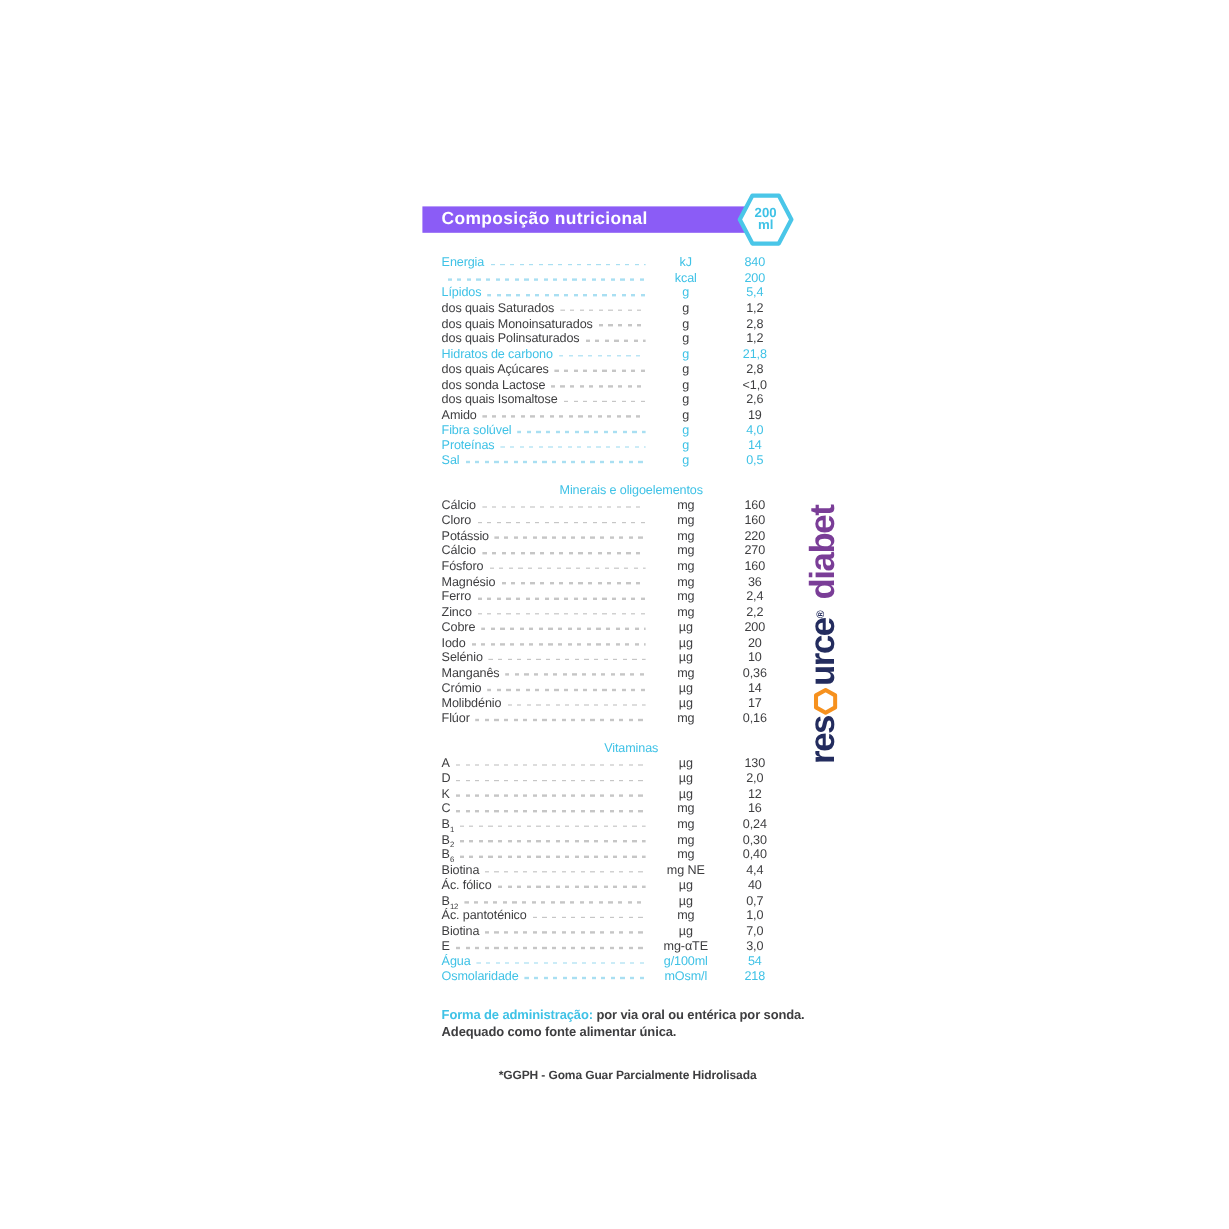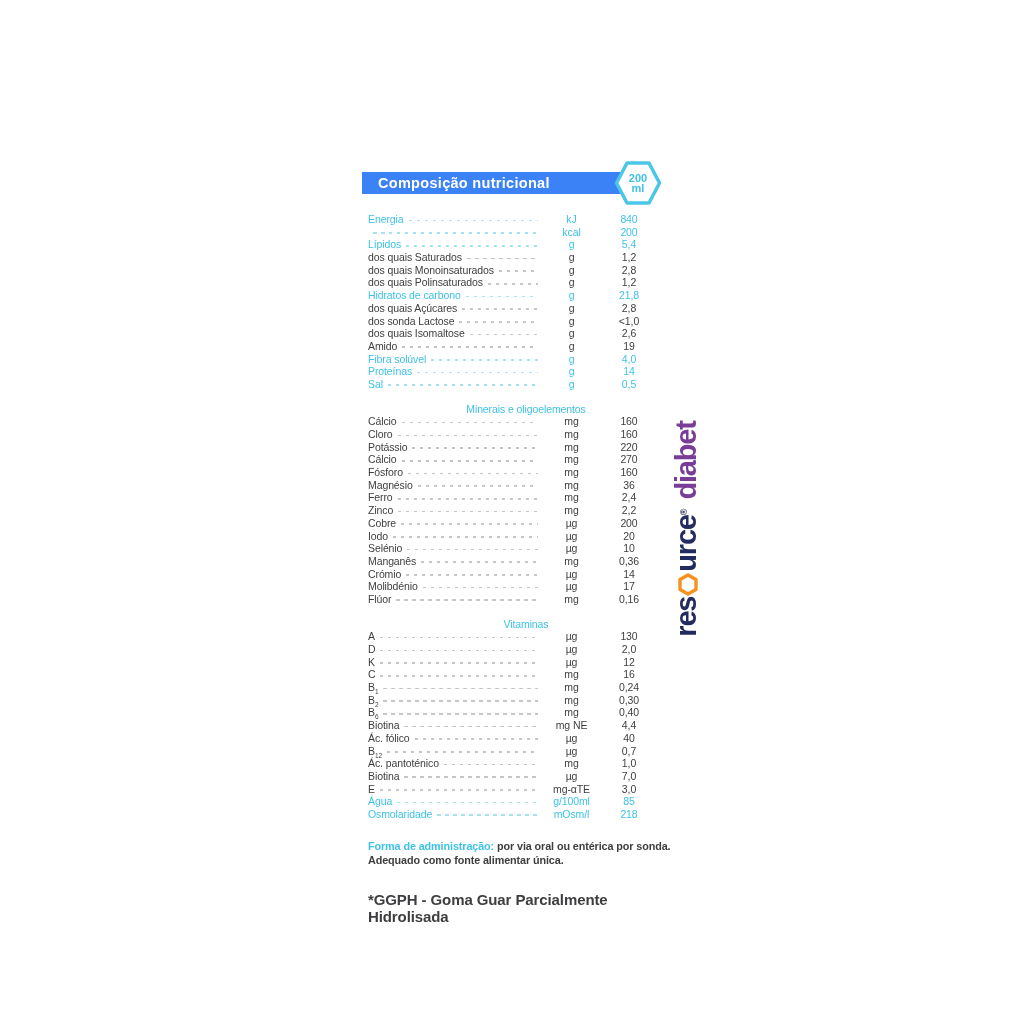--- a/index.html
+++ b/index.html
@@ -1,21 +1,21 @@
 <!DOCTYPE html>
 <html><head>
 <meta charset="utf-8">
 <style>
   * { margin:0; padding:0; box-sizing:border-box; }
   html,body { background:#ffffff; }
   body { font-family:"Liberation Sans", sans-serif; }
   .sheet { position:relative; width:1024px; height:1024px; background:#ffffff; overflow:hidden; }
 
   
-  .header-bar { position:absolute; left:362px; top:172px; width:272px; height:22px; background:#3b82f6; }
+  .header-bar { position:absolute; left:352px; top:172px; width:272px; height:22px; background:#8b5cf6; }
   .header-title { padding-left:16px; color:#ffffff; font-weight:bold; font-size:14.5px; line-height:22px; letter-spacing:0.3px; }
 
   
   .badge { position:absolute; left:614px; top:160px; width:48px; height:46px; }
   .badge svg { position:absolute; left:0; top:0; }
   .badge-text { position:absolute; left:0; top:0; width:48px; height:46px; display:flex; flex-direction:column; align-items:center; justify-content:center; color:#3fc2e6; font-weight:bold; font-size:11px; line-height:10.5px; }
 
   
   .table { position:absolute; left:368px; top:213px; width:292px; font-size:10.5px; color:#3e3e40; letter-spacing:-0.1px;text-align:center; }
   .section:not(:first-child) { margin-top:12px; }
@@ -27,21 +27,21 @@
     background:repeating-linear-gradient(90deg,#c6c6c6 0 3.5px, transparent 3.5px 8px); }
   .row .leader.hidden { background:none; }
   .row .unit { width:53px; flex:none; white-space:nowrap; }
   .row .val { width:62px; flex:none; white-space:nowrap; }
   .row.accent { color:#3fc2e6; }
   .row.accent .leader { background:repeating-linear-gradient(90deg,#a9dff2 0 3.5px, transparent 3.5px 8px); }
 
   
   .footer { position:absolute; left:368px; top:840px; width:310px; font-size:10.8px; font-weight:bold; color:#3e3e40; line-height:13.5px; letter-spacing:-0.1px; }
   .footer .accent-text { color:#3fc2e6; }
-  .note { position:absolute; left:368px; top:891px; width:310px; font-size:15px; font-weight:bold; color:#3e3e40; letter-spacing:-0.1px; }
+  .note { position:absolute; left:368px; top:891px; width:310px; font-size:10px; font-weight:bold; color:#3e3e40; letter-spacing:-0.1px;text-align:center; }
 
   
   .logo { position:absolute; left:576px; top:509px; width:220px; height:40px; transform:rotate(-90deg);
     display:flex; align-items:center; justify-content:center; font-weight:bold; font-size:29px; letter-spacing:-1.2px; white-space:nowrap; }
   .logo .navy { color:#232c5e; }
   .logo .purple { color:#7a3d97; margin-left:9px; }
   .logo .reg { font-size:9px; letter-spacing:0; vertical-align:top; position:relative; top:-2px; color:#232c5e; }
   .logo svg { margin:0 1px; transform:translateY(2px); }
 </style>
 </head>
@@ -320,21 +320,21 @@
         <div class="row">
           <span class="lbl">E</span>
           <span class="leader"></span>
           <span class="unit">mg-αTE</span>
           <span class="val">3,0</span>
         </div>
         <div class="row accent">
           <span class="lbl">Água</span>
           <span class="leader"></span>
           <span class="unit">g/100ml</span>
-          <span class="val">85</span>
+          <span class="val">54</span>
         </div>
         <div class="row accent">
           <span class="lbl">Osmolaridade</span>
           <span class="leader"></span>
           <span class="unit">mOsm/l</span>
           <span class="val">218</span>
         </div>
       </div>
     </div>
 

